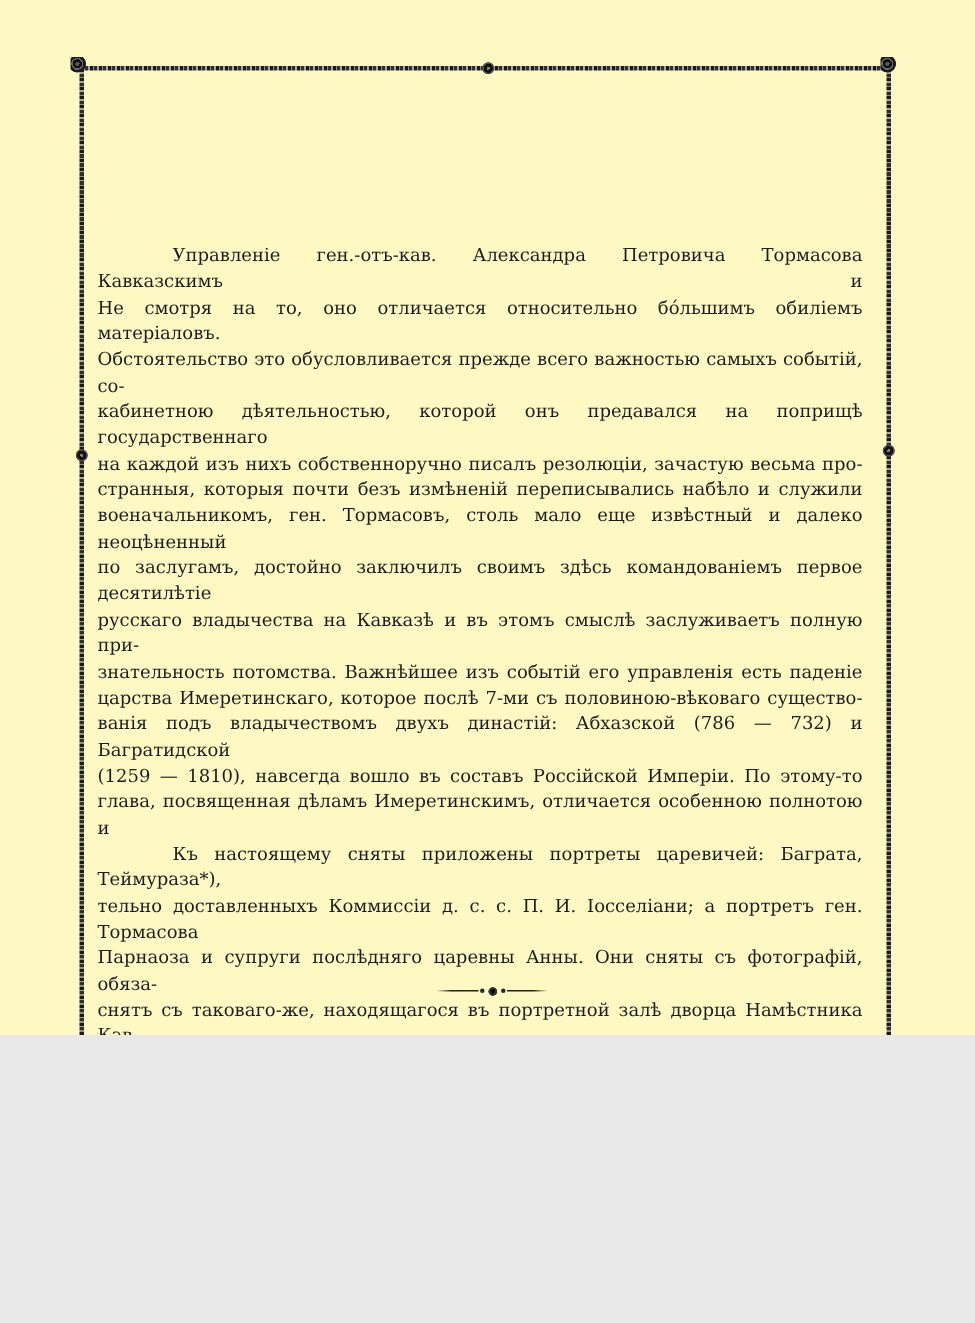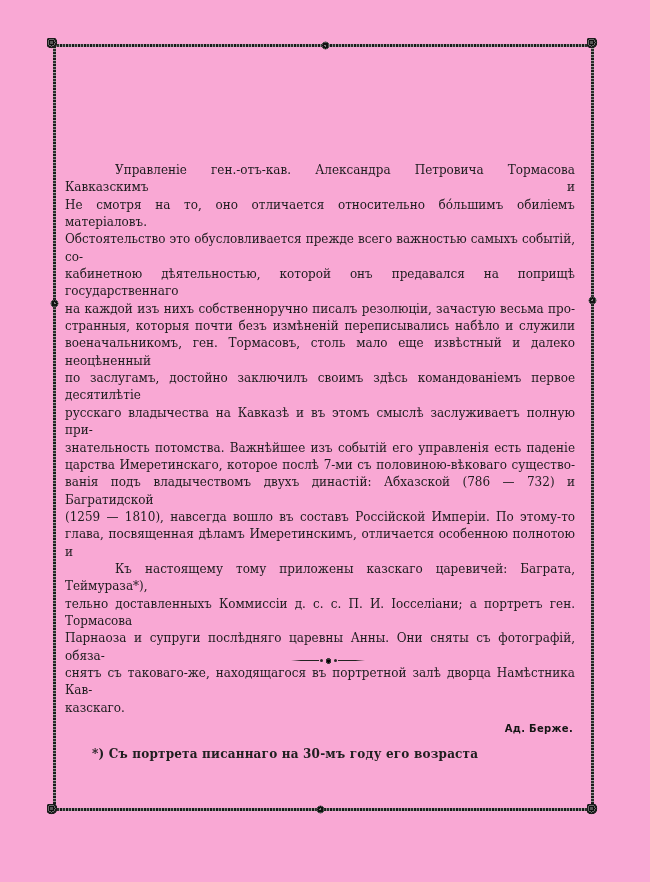--- a/index.html
+++ b/index.html
@@ -1,21 +1,21 @@
 <!DOCTYPE html>
 <html><head>
 <meta charset="utf-8">
 <style>
   html,body { margin:0; padding:0; background:#e8e8e8; }
   .page {
     position: relative;
     width: 650px;
-    height: 882px;
+    height: 690px;
     margin: 0 auto;
-    background: #f9a8d4;
+    background: #fef9c3;
     font-family: "DejaVu Serif", serif;
     color: #1c1c1e;
     overflow: hidden;
   }
 
   
   .frame { position:absolute; left:54px; top:45px; width:539px; height:765px; }
   .edge { position:absolute; }
   .edge-top, .edge-bottom {
     left:0; right:0; height:3px;
@@ -127,21 +127,21 @@
           <div class="line">военачальникомъ, ген. Тормасовъ, столь мало еще извѣстный и далеко неоцѣненный</div>
           <div class="line">по заслугамъ, достойно заключилъ своимъ здѣсь командованіемъ первое десятилѣтіе</div>
           <div class="line">русскаго владычества на Кавказѣ и въ этомъ смыслѣ заслуживаетъ полную при-</div>
           <div class="line">знательность потомства. Важнѣйшее изъ событій его управленія есть паденіе</div>
           <div class="line">царства Имеретинскаго, которое послѣ 7-ми съ половиною-вѣковаго существо-</div>
           <div class="line">ванія подъ владычествомъ двухъ династій: Абхазской (786 — 732) и Багратидской</div>
           <div class="line">(1259 — 1810), навсегда вошло въ составъ Россійской Имперіи. По этому-то</div>
           <div class="line">глава, посвященная дѣламъ Имеретинскимъ, отличается особенною полнотою и</div>
         </div>
         <div>
-          <div class="line first">Къ настоящему тому приложены казскаго царевичей: Баграта, Теймураза*),</div>
+          <div class="line first">Къ настоящему сняты приложены портреты царевичей: Баграта, Теймураза*),</div>
           <div class="line">тельно доставленныхъ Коммиссіи д. с. с. П. И. Іосселіани; а портретъ ген. Тормасова</div>
           <div class="line">Парнаоза и супруги послѣдняго царевны Анны. Они сняты съ фотографій, обяза-</div>
           <div class="line">снятъ съ таковаго-же, находящагося въ портретной залѣ дворца Намѣстника Кав-</div>
           <div class="line last">казскаго.</div>
         </div>
       </div>
     <div class="signature">Ад. Берже.</div>
   </div>
 
   <div class="divider">

